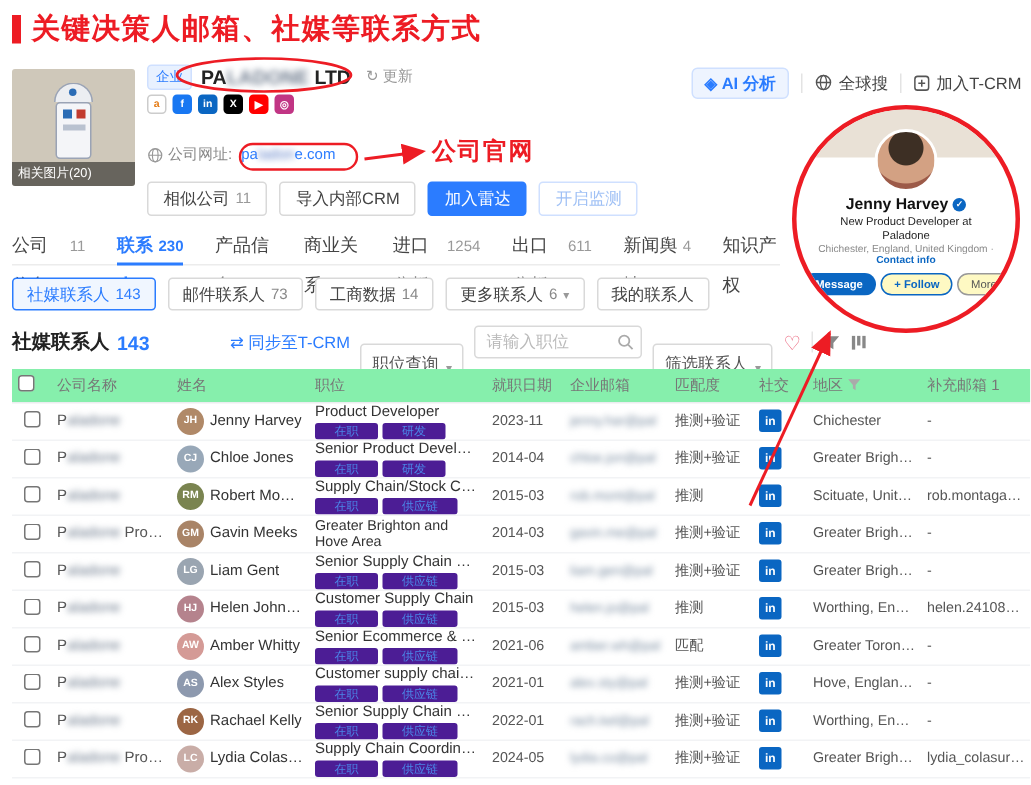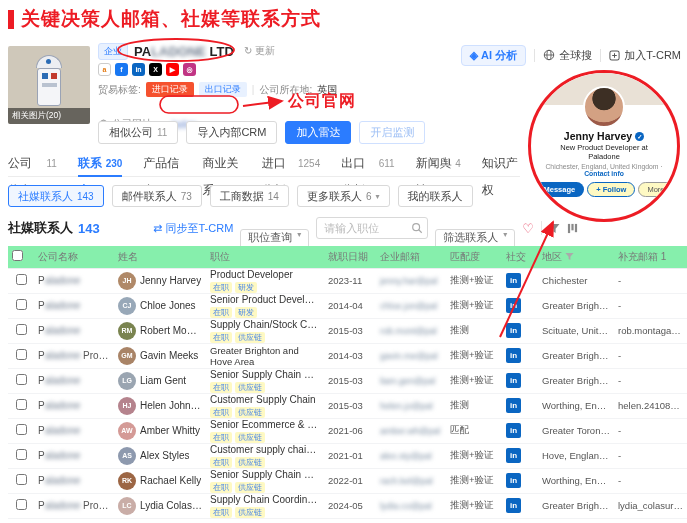--- a/index.html
+++ b/index.html
@@ -73,21 +73,21 @@
   .chip.active .cnt { color:#2b7cff; }
   .chip .caret { font-size:8px; color:#999; }
 
   
   .toolbar { position:absolute; left:8px; top:215px; width:570px; display:flex; align-items:center; height:26px; }
   .sec-title { font-size:13px; font-weight:bold; color:#222; }
   .sec-count { font-size:13px; font-weight:bold; color:#2b7cff; margin-left:5px; }
   .tb-right { display:flex; align-items:center; gap:7px; margin-left:auto; }
   .sync { display:flex; align-items:center; gap:3px; font-size:11px; color:#2b7cff; cursor:pointer; }
   .mini-select { height:22px; border:1px solid #d9d9d9; border-radius:3px; background:#fff; font-size:11px; color:#555;
-                 display:flex; align-items:flex-start; gap:5px; padding:0 7px; cursor:pointer;margin-top:24px; }
+                 display:flex; align-items:flex-end; gap:5px; padding:0 7px; cursor:pointer;margin-top:24px; }
   .mini-select .caret { font-size:8px; color:#999; }
   .srch { position:relative; }
   .srch input { width:112px; height:22px; border:1px solid #d9d9d9; border-radius:3px; font-size:11px; padding:0 20px 0 7px;
                 font-family:"Liberation Sans", sans-serif; color:#333; }
   .srch input::placeholder { color:#bbb; }
   .srch svg { position:absolute; right:5px; top:5px; }
   .heart { font-size:13px; color:#e8556f; cursor:pointer; }
   .v-div { width:1px; height:14px; background:#e5e5e5; }
   .icon-btn { background:none; border:none; cursor:pointer; display:flex; align-items:center; }
 
@@ -99,21 +99,21 @@
   td { font-size:10px; color:#555; height:25px; padding:0 4px; border-bottom:1px solid #f2f3f5;
        white-space:nowrap; overflow:hidden; text-overflow:ellipsis; vertical-align:middle; }
   input[type=checkbox] { width:11px; height:11px; accent-color:#2b7cff; cursor:pointer; }
   .ncell { display:flex; align-items:center; gap:4px; }
   .avatar { width:18px; height:18px; border-radius:50%; color:#fff; font-size:7px; font-weight:bold;
             display:flex; align-items:center; justify-content:center; flex:0 0 18px; }
   .nname { color:#333; overflow:hidden; text-overflow:ellipsis; }
   .jt { color:#333; overflow:hidden; text-overflow:ellipsis; white-space:nowrap; line-height:12px; }
   .jt.wrap { white-space:normal; font-size:9.5px; line-height:11px; max-height:22px; }
   .jtags { display:flex; gap:3px; margin-top:1px; }
-  .jtag { font-size:8px; color:#4a87e8; background:#fef9c3; border-radius:2px; padding:0 3px; line-height:11px; }
+  .jtag { font-size:8px; color:#4a87e8; background:#4c1d95; border-radius:2px; padding:0 13px; line-height:11px; }
   .eblur { filter:blur(2.2px); color:#7a8ca0; font-size:9px; }
   .in-badge { display:inline-flex; width:15px; height:15px; background:#0a66c2; border-radius:2px; color:#fff;
               font-size:8px; font-weight:bold; align-items:center; justify-content:center; cursor:pointer; }
   .small-txt { font-size:9.5px;margin-left:40px; }
 
   
   .overlay { position:absolute; left:0; top:0; z-index:40; pointer-events:none; }
   .callout { position:absolute; left:338px; top:340px; width:300px; height:58px; border:2px solid #ed1c24; border-radius:8px;
              background:rgba(255,255,255,.96); z-index:45; display:flex; flex-direction:column; align-items:center; justify-content:center; }
   .callout div { font-size:15px; font-weight:bold; color:#ed1c24; line-height:25px; letter-spacing:1px; }
@@ -188,30 +188,20 @@
       <span class="refresh">↻ <span>更新</span></span>
     </div>
     <div class="icons-row" id="socialRow">
         <span class="sic" style="background: rgb(255, 255, 255); color: rgb(228, 121, 17); border: 1px solid rgb(204, 204, 204);">a</span>
         <span class="sic" style="background: rgb(24, 119, 242); color: rgb(255, 255, 255);">f</span>
         <span class="sic" style="background: rgb(10, 102, 194); color: rgb(255, 255, 255);">in</span>
         <span class="sic" style="background: rgb(0, 0, 0); color: rgb(255, 255, 255);">X</span>
         <span class="sic" style="background: rgb(255, 0, 0); color: rgb(255, 255, 255);">▶</span>
         <span class="sic" style="background: rgb(193, 53, 132); color: rgb(255, 255, 255);">◎</span>
       </div>
-    <div class="trade-row">
-      <span>贸易标签:</span>
-      <span id="tradeTags" style="display:flex;gap:5px">
-          <span class="ttag red">进口记录</span>
-          <span class="ttag blue">出口记录</span>
-        </span>
-      <span class="trade-sep">|</span>
-      <span>公司所在地:</span>
-      <span class="trade-val">英国</span>
-    </div>
     <div class="site-row">
       <svg width="11" height="11" viewBox="0 0 14 14">
           <circle cx="7" cy="7" r="5.5" fill="none" stroke="#999" stroke-width="1.1"></circle>
           <ellipse cx="7" cy="7" rx="2.4" ry="5.5" fill="none" stroke="#999" stroke-width="1"></ellipse>
           <line x1="1.5" y1="7" x2="12.5" y2="7" stroke="#999" stroke-width="1"></line>
         </svg>
       <span>公司网址:</span>
       <span class="url"><span>pa</span><span class="blur">ladon</span><span>e.com</span></span>
     </div>
   </div>

